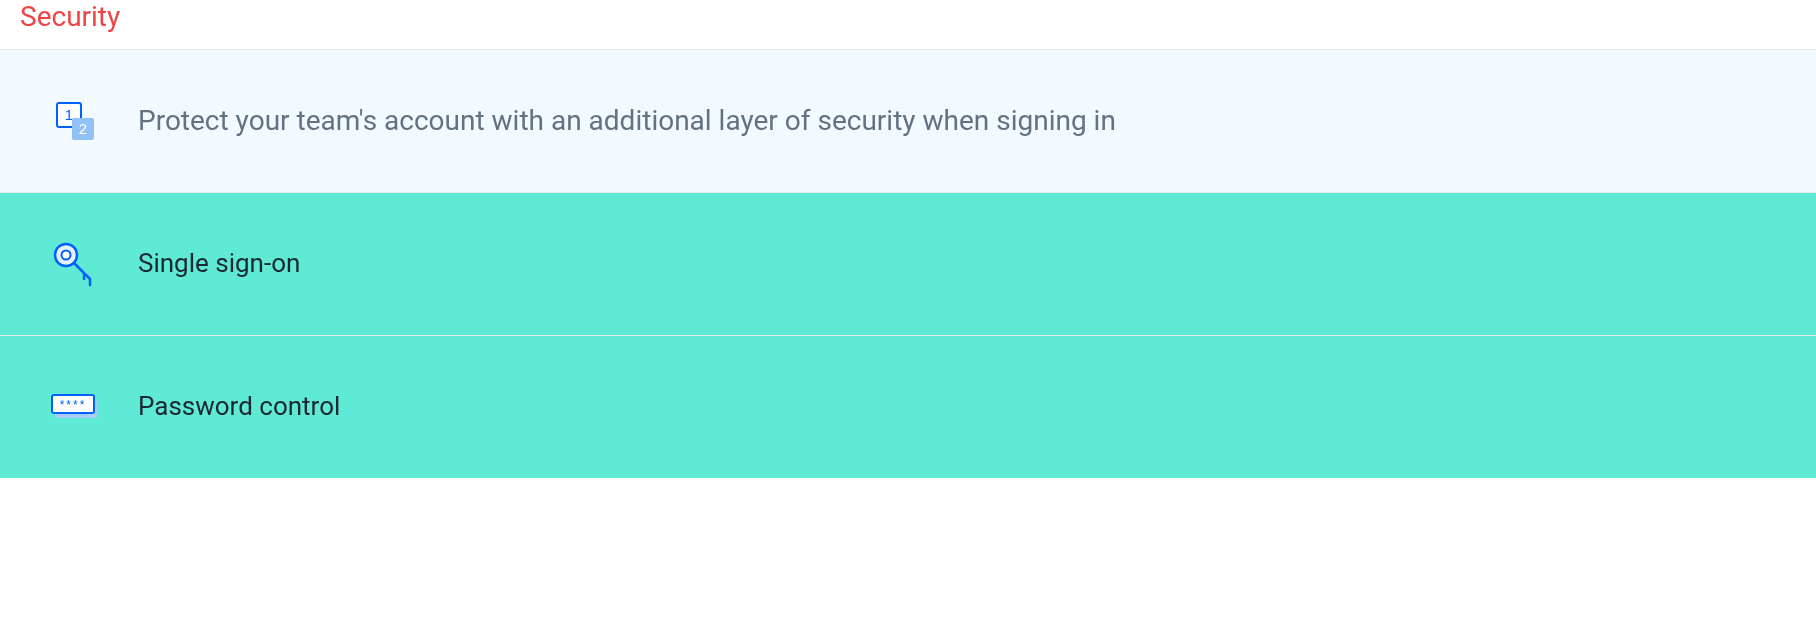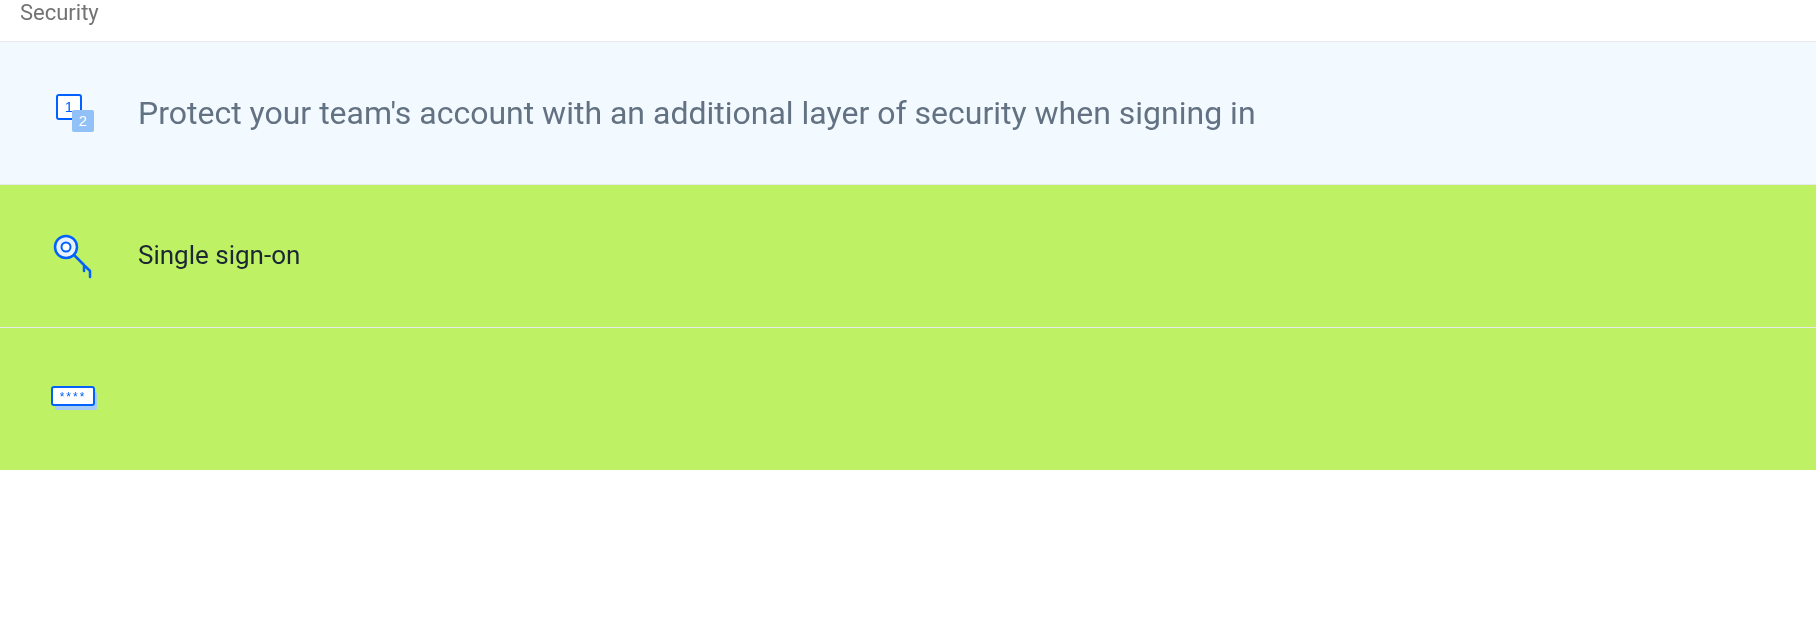--- a/index.html
+++ b/index.html
@@ -7,34 +7,34 @@
       padding: 0;
       box-sizing: border-box;
     }
     body {
       font-family: -apple-system, BlinkMacSystemFont, "Segoe UI", Roboto, Helvetica, Arial, sans-serif;
       background: #ffffff;
       width: 1816px;
     }
     .section-header {
       padding: 0 20px 16px 20px;
-      color: #737373;
-      font-size: 22px;
+      color: #ef4444;
+      font-size: 28px;
       font-weight: 400;
     }
     .settings-list {
       border-top: 1px solid #e6e8eb;
     }
     .setting-row {
       display: flex;
       align-items: center;
       padding: 46px 20px 46px 50px;
       border-bottom: 1px solid #e6e8eb;
       cursor: pointer;
-      background: #bef264;
+      background: #5eead4;
     }
     .setting-row.active {
       background: #f2f9ff;
     }
     .setting-row.last {
       border-bottom: none;
     }
     .icon-wrap {
       width: 50px;
       height: 50px;
@@ -49,21 +49,21 @@
       flex-direction: column;
       gap: 8px;
     }
     .setting-title {
       font-size: 26px;
       color: #1b2733;
       font-weight: 400;
       line-height: 1.2;
     }
     .setting-desc {
-      font-size: 32px;
+      font-size: 28px;
       color: #637282;
       font-weight: 400;
       line-height: 1.4;
     }
   </style>
 </head>
 <body>
 
 <div class="section-header">
   <span>Security</span>
@@ -100,16 +100,17 @@
 
   <div class="setting-row last">
     <div class="icon-wrap">
       <svg width="50" height="30" viewBox="0 0 50 30">
         <rect x="5" y="8" width="42" height="18" rx="2" fill="#a8cdf5"></rect>
         <rect x="2" y="3" width="42" height="18" rx="2" fill="#ffffff" stroke="#0061fe" stroke-width="2"></rect>
         <text x="23" y="17" text-anchor="middle" font-size="12" fill="#0061fe" font-family="Arial" letter-spacing="2">****</text>
       </svg>
     </div>
     <div class="text-wrap">
+      <div class="setting-title">Password control</div>
     </div>
   </div>
 
 </div>
 
 </body></html>

